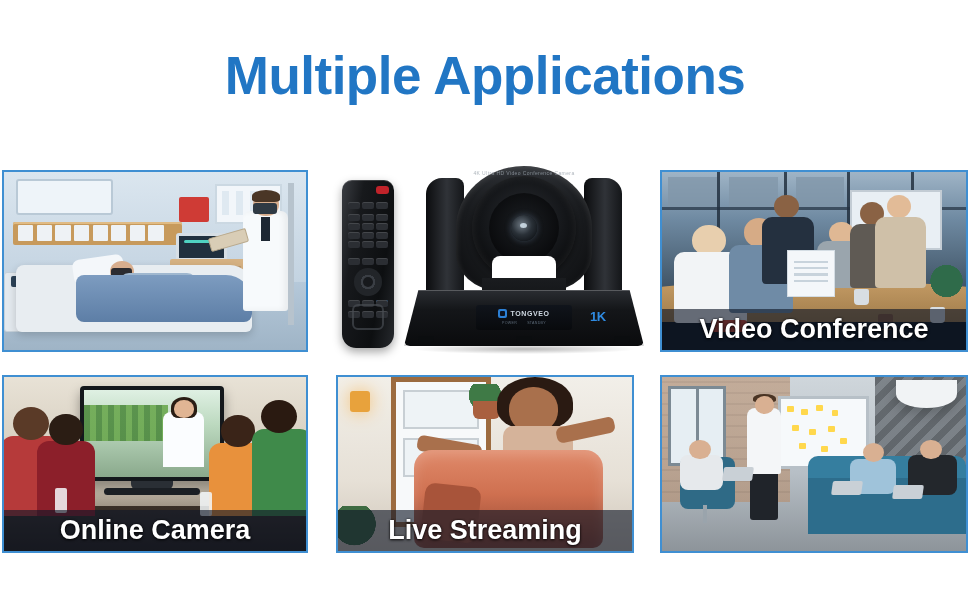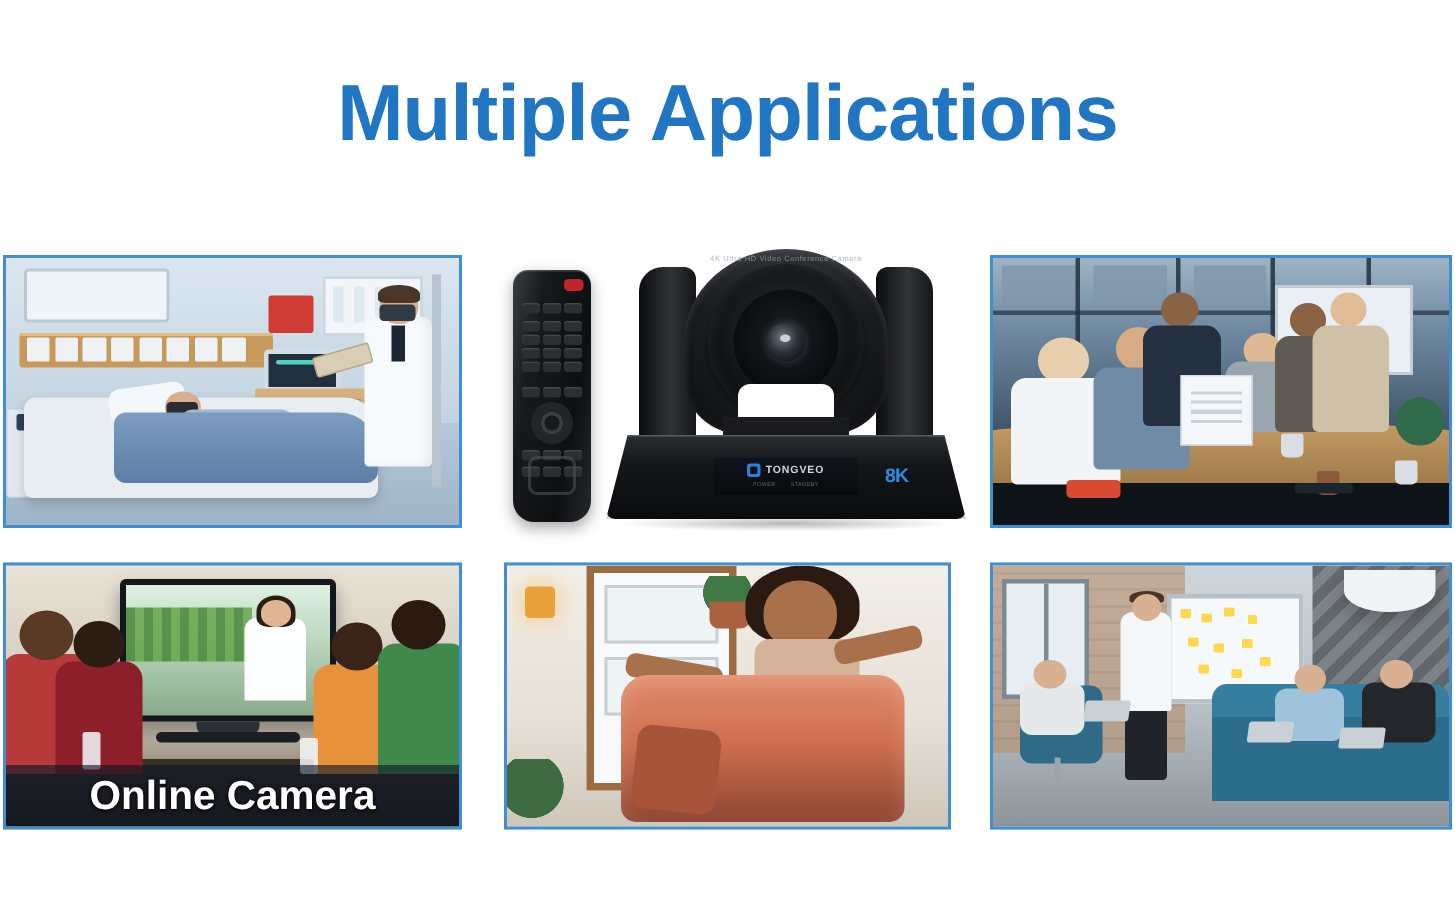--- a/index.html
+++ b/index.html
@@ -376,20 +376,23 @@
         <i style="top:50%"></i>
         <i style="top:64%"></i>
       </div>
     <div class="conf-cup" style="left:63%; top:66%;"></div>
     <div class="conf-cup" style="left:88%; top:76%;"></div>
     <div class="conf-cup" style="left:71%; top:80%; background:#8a5a3a;"></div>
     <div class="conf-phone"></div>
     <div class="conf-plant"></div>
     <div class="conf-red"></div>
   </div>
+  <div class="caption-band">
+    <span class="caption-text">Video Conference</span>
+  </div>
 </div>
 
 <div class="remote">
   <div class="rm-top"></div>
   <div class="rm-pwr"></div>
   <div class="rm-row" style="top:22px;">
     <div class="rm-key"></div>
       <div class="rm-key"></div>
       <div class="rm-key"></div>
   </div>
@@ -447,21 +450,21 @@
     <div class="cam-base-panel">
       <div class="cam-brand">
         <span class="cam-logo-mark"></span>
         <span class="cam-brand-text">TONGVEO</span>
       </div>
       <div class="cam-leds">
         <span class="cam-led-label">POWER</span>
         <span class="cam-led-label">STANDBY</span>
       </div>
     </div>
-    <div class="cam-4k">8K</div>
+    <div class="cam-4k">1K</div>
     <div class="cam-foot" style="left:14px;"></div>
     <div class="cam-foot" style="left:112px;"></div>
     <div class="cam-foot" style="right:14px;"></div>
   </div>
   <div class="cam-shadow"></div>
 </div>
 
 <div class="tile" id="tile-classes">
   <div class="tile-photo sc-class">
     <div class="cl-tv">
@@ -501,20 +504,23 @@
     <div class="lv-plant"></div>
     <div class="lv-pot"></div>
     <div class="lv-hair"></div>
     <div class="lv-head"></div>
     <div class="lv-torso"></div>
     <div class="lv-arm-r"></div>
     <div class="lv-arm-l"></div>
     <div class="lv-sweater"></div>
     <div class="lv-sleeve"></div>
     <div class="lv-floorplant"></div>
+  </div>
+  <div class="caption-band">
+    <span class="caption-text">Live Streaming</span>
   </div>
 </div>
 
 <div class="tile" id="tile-home">
   <div class="tile-photo sc-home">
     <div class="hv-brick"></div>
     <div class="hv-artwall"></div>
     <div class="hv-win">
         <i></i>
       </div>

